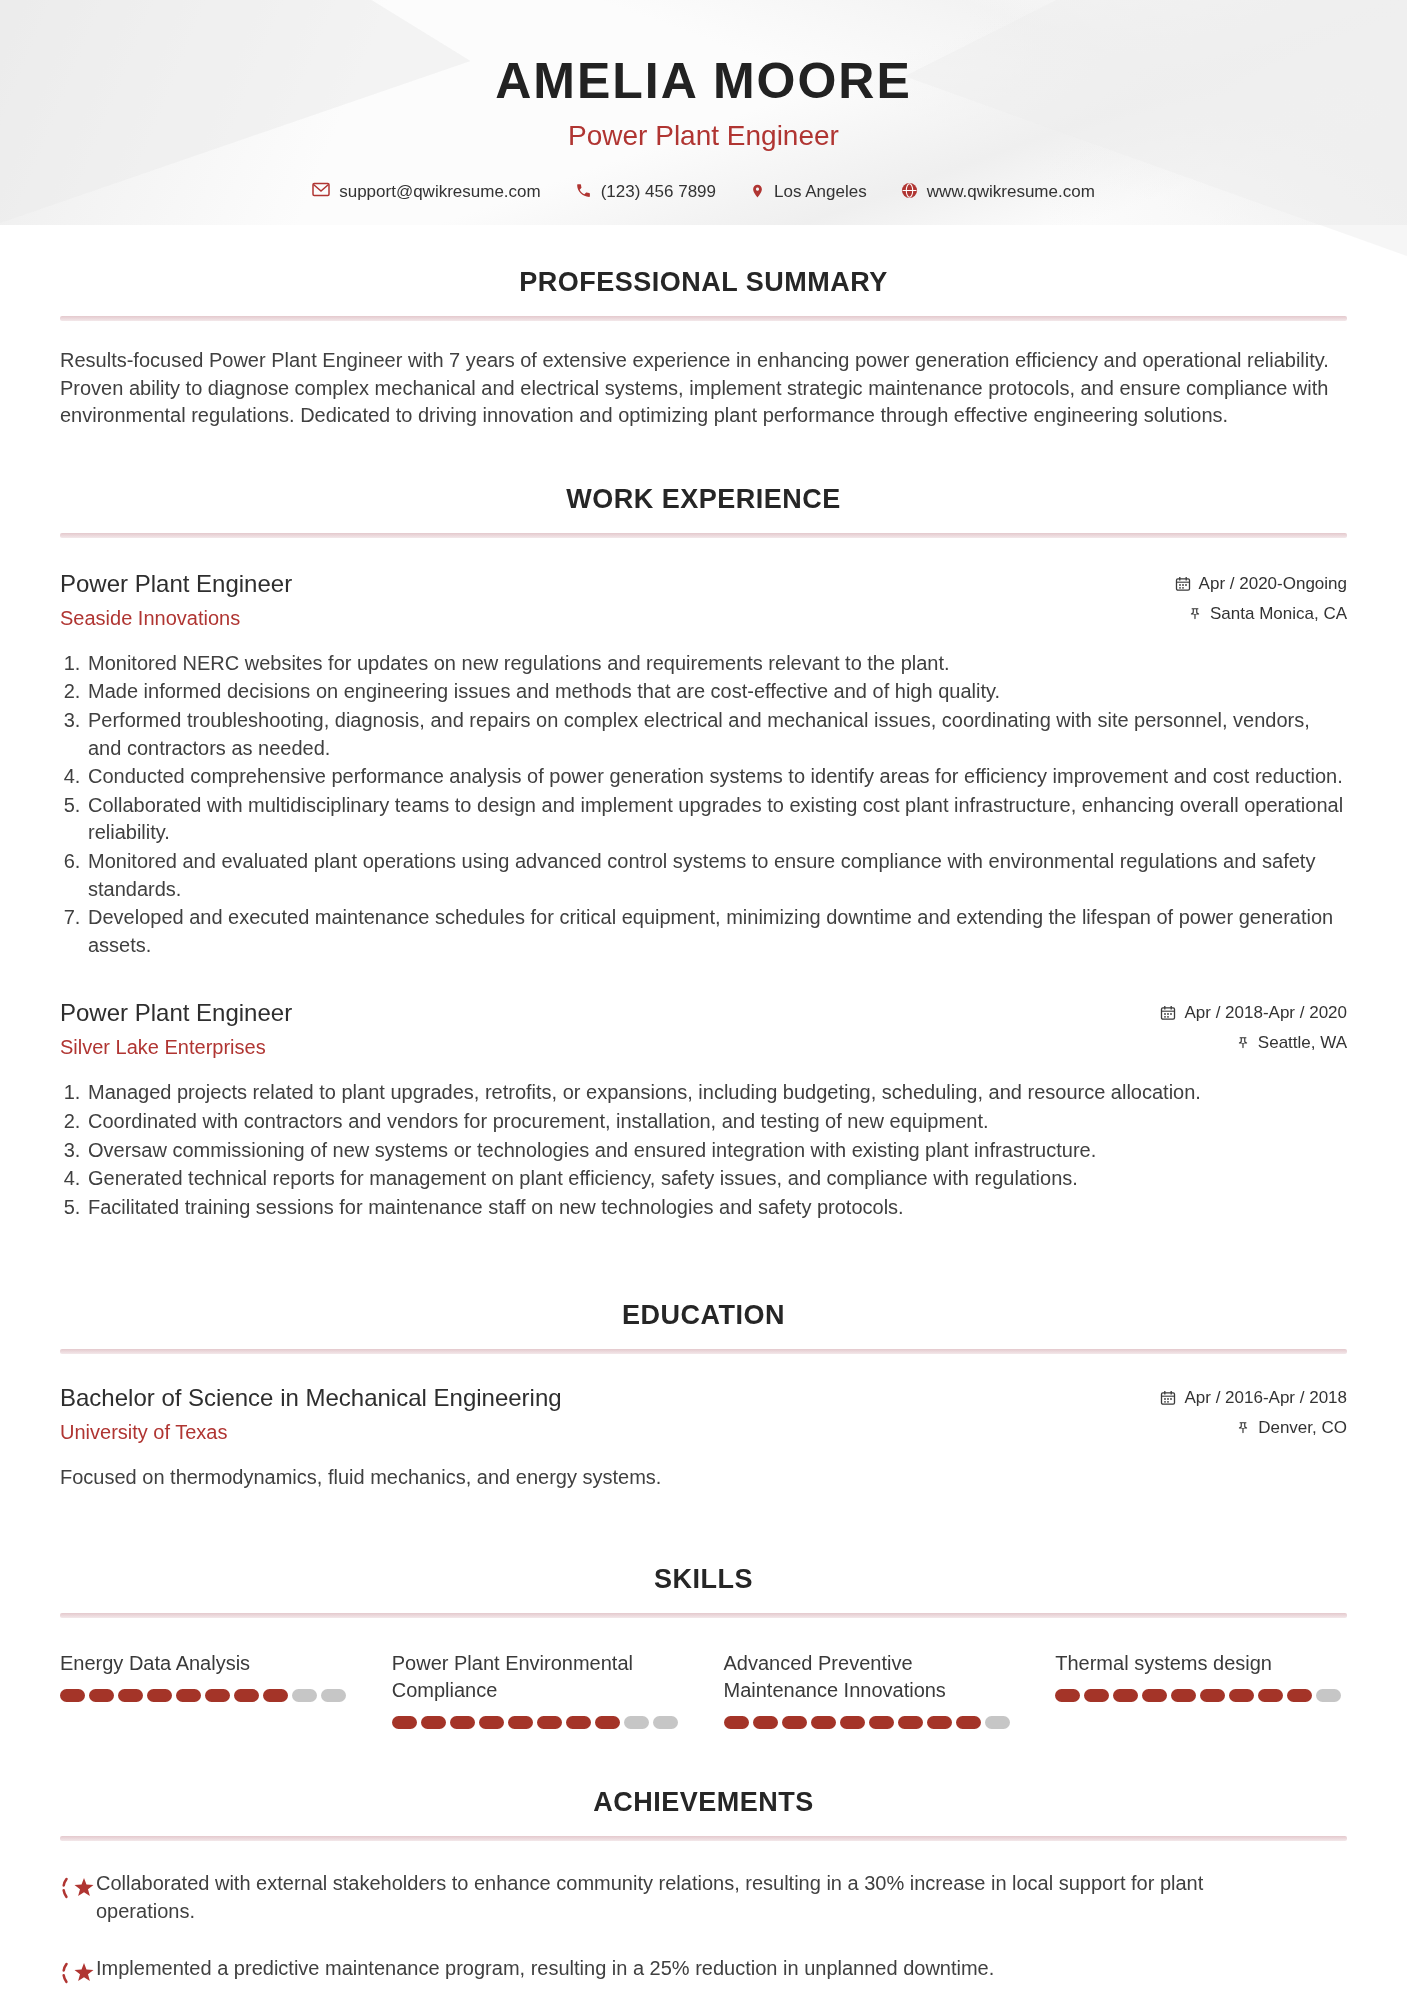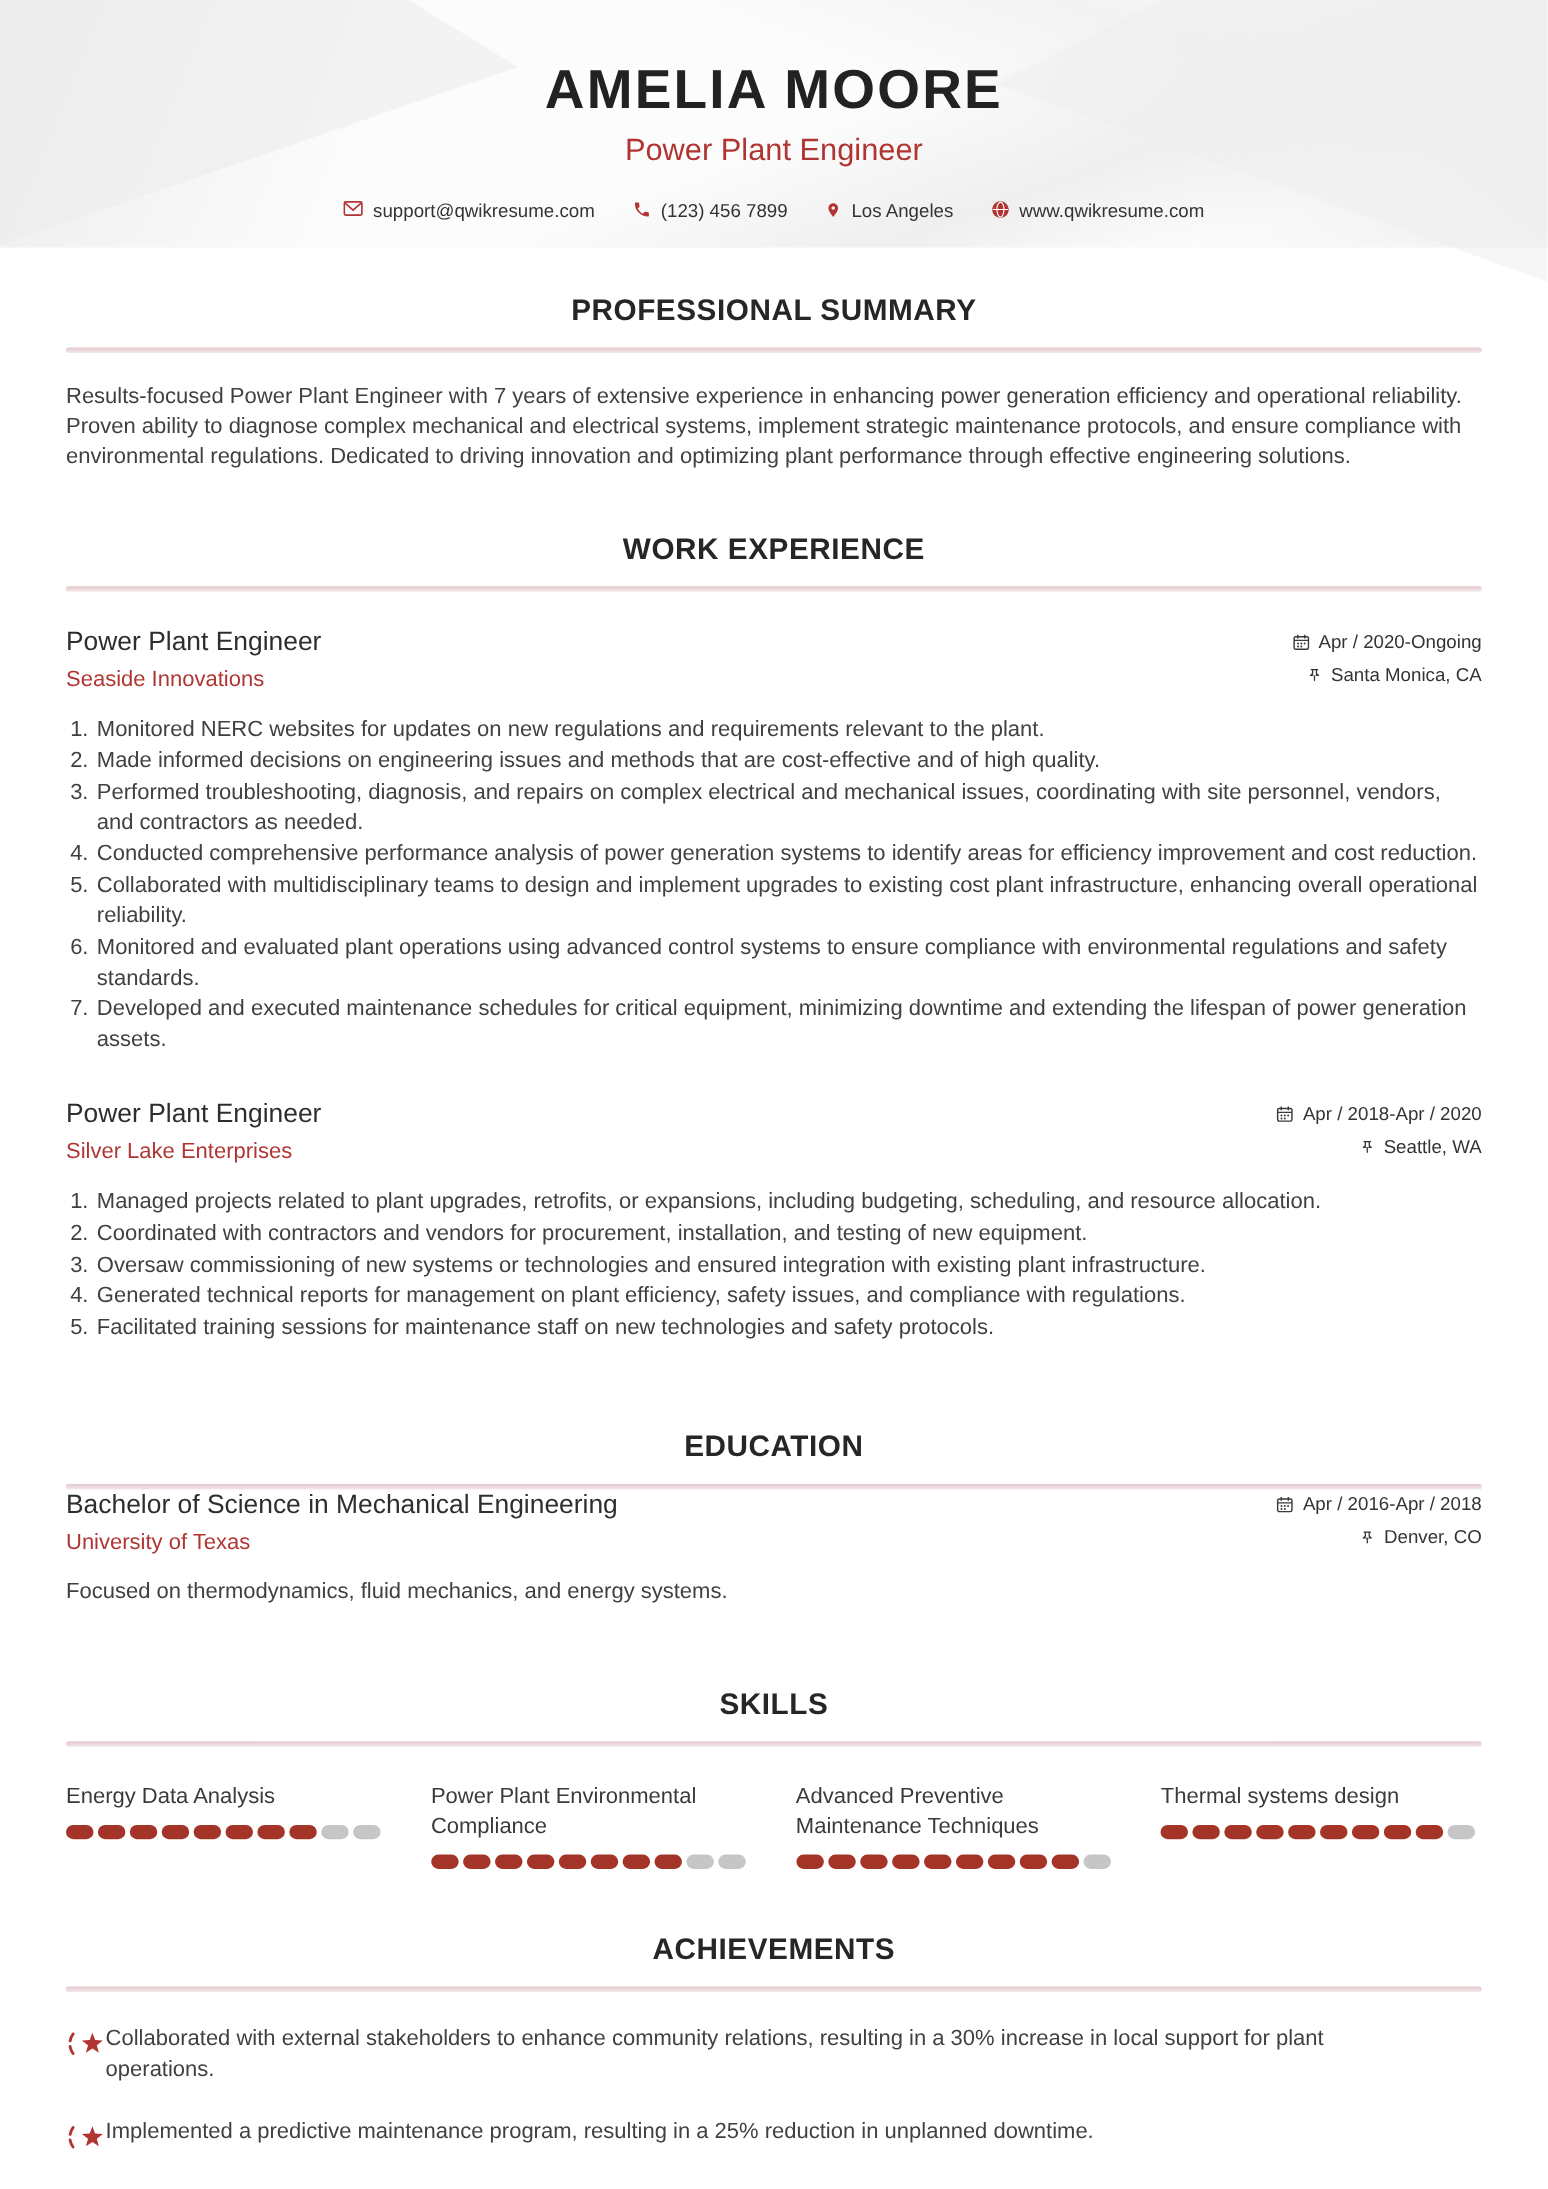--- a/index.html
+++ b/index.html
@@ -49,21 +49,21 @@
   .job-header{display:flex;justify-content:space-between;align-items:flex-start;}
   .job-title{font-size:24px;color:#2e2e2e;margin:0;font-weight:normal;}
   .job-company{font-size:20px;color:var(--accent);margin:9px 0 0;}
   .job-meta{text-align:right;font-size:17px;color:#333333;padding-top:4px;white-space:nowrap;}
   .meta-line{display:flex;justify-content:flex-end;align-items:center;gap:8px;margin-bottom:10px;}
   .meta-line svg{display:block;}
 
   ol.bullets{margin:16px 0 0;padding-left:26px;font-size:20px;line-height:1.38;color:var(--body);}
   ol.bullets li{margin:0 0 1px;padding-left:2px;}
 
-  .edu-entry{}
+  .edu-entry{margin-top:30px;}
   .edu-desc{font-size:20px;color:var(--body);margin:16px 0 0;line-height:1.38;}
 
   .skills-grid{display:grid;grid-template-columns:repeat(4,1fr);column-gap:40px;margin-top:32px;}
   .skill{display:flex;flex-direction:column;align-items:flex-start;}
   .skill-name{font-size:20px;color:#3a3a3a;line-height:1.35;margin:0;}
   .skill-bar{display:flex;gap:4px;margin-top:12px;}
   .pill{width:25px;height:13px;border-radius:7px;display:inline-block;}
   .pill-filled{background:var(--pill-red);}
   .pill-empty{background:var(--pill-gray);}
 
@@ -285,21 +285,21 @@
             <span class="pill pill-filled"></span>
             <span class="pill pill-filled"></span>
             <span class="pill pill-filled"></span>
             <span class="pill pill-filled"></span>
             <span class="pill pill-filled"></span>
             <span class="pill pill-empty"></span>
             <span class="pill pill-empty"></span>
           </div>
       </div>
       <div class="skill">
-        <p class="skill-name">Advanced Preventive Maintenance Techniques</p>
+        <p class="skill-name">Advanced Preventive Maintenance Innovations</p>
         <div class="skill-bar">
             <span class="pill pill-filled"></span>
             <span class="pill pill-filled"></span>
             <span class="pill pill-filled"></span>
             <span class="pill pill-filled"></span>
             <span class="pill pill-filled"></span>
             <span class="pill pill-filled"></span>
             <span class="pill pill-filled"></span>
             <span class="pill pill-filled"></span>
             <span class="pill pill-filled"></span>

